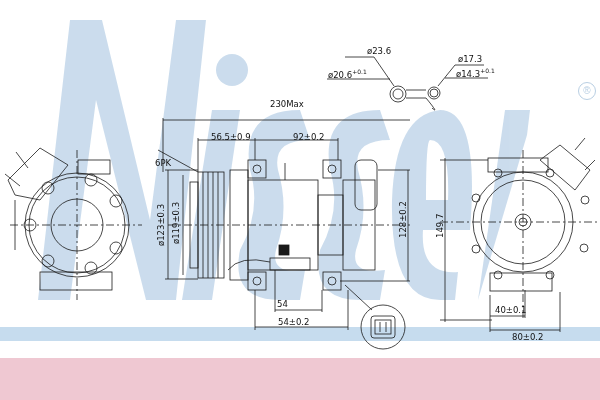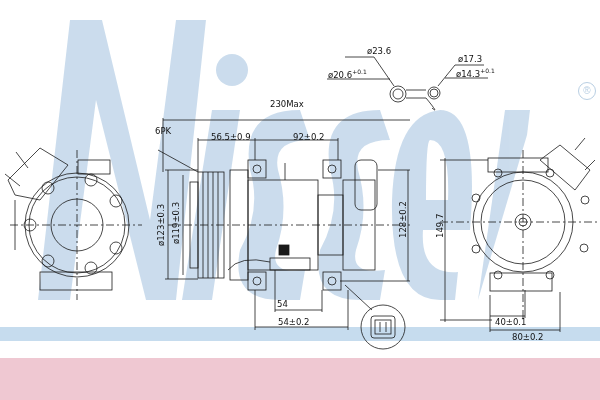--- a/index.html
+++ b/index.html
@@ -163,21 +163,21 @@
   </g>
 </svg>
 
 <div class="lbl" style="left:367px;top:47px;">ø23.6</div>
 <div class="lbl" style="left:328px;top:69px;"><span>ø20.6</span><sup>+0.1</sup></div>
 <div class="lbl" style="left:458px;top:55px;">ø17.3</div>
 <div class="lbl" style="left:456px;top:68px;"><span>ø14.3</span><sup>+0.1</sup></div>
 <div class="lbl" style="left:270px;top:100px;">230Max</div>
 <div class="lbl" style="left:211px;top:133px;">56.5±0.9</div>
 <div class="lbl" style="left:293px;top:133px;">92±0.2</div>
-<div class="lbl" style="left:155px;top:127px;text-align:center;">6PK</div>
+<div class="lbl" style="left:155px;top:159px;text-align:center;">6PK</div>
 <div class="lbl vert" style="left:157px;top:246px;">ø123±0.3</div>
 <div class="lbl vert" style="left:172px;top:244px;">ø119±0.3</div>
 <div class="lbl vert" style="left:399px;top:238px;">128±0.2</div>
 <div class="lbl vert" style="left:436px;top:238px;">149.7</div>
 <div class="lbl" style="left:277px;top:300px;">54</div>
 <div class="lbl" style="left:278px;top:318px;">54±0.2</div>
-<div class="lbl" style="left:495px;top:306px;margin-top:12px;">40±0.1</div>
+<div class="lbl" style="left:495px;top:306px;">40±0.1</div>
 <div class="lbl" style="left:512px;top:333px;">80±0.2</div>
 
 </body></html>

